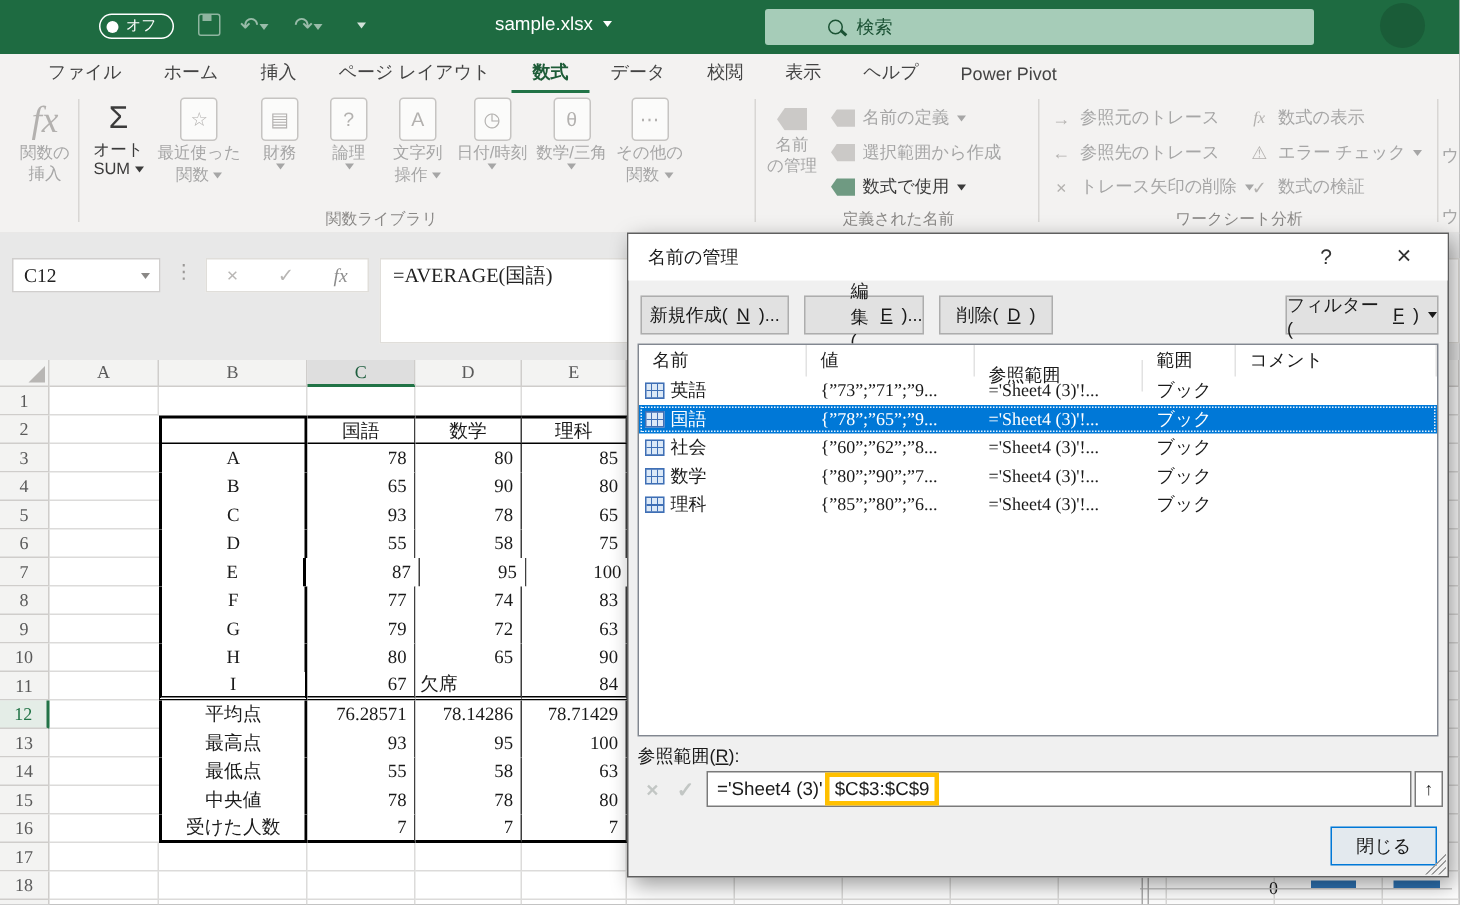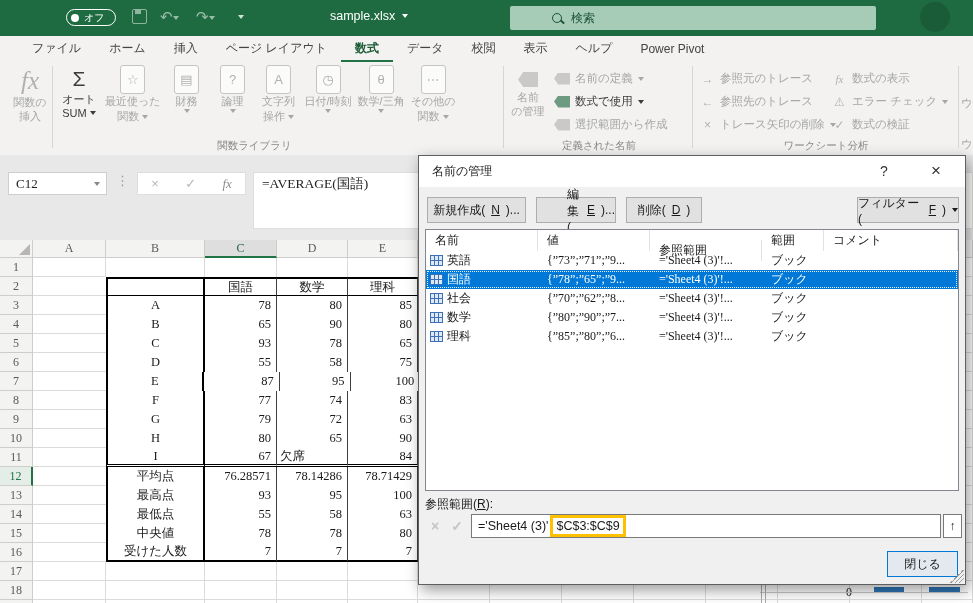--- a/index.html
+++ b/index.html
@@ -245,28 +245,28 @@
         <span class="tagic" style="width:20px;height:15px;margin:6px 0 4px;"></span>
         <span class="lbl">名前</span>
         <span class="lbl">の管理</span>
       </div>
       <div id="dn-rows" style="position:absolute;left:48px;top:5px;">
           <div class="srow">
             <span class="tagic"></span>
             <span>名前の定義</span>
             <span class="car"></span>
           </div>
+          <div class="srow">
+            <span class="tagic"></span>
+            <span>選択範囲から作成</span>
+          </div>
           <div class="srow on">
             <span class="tagic on"></span>
             <span>数式で使用</span>
             <span class="car"></span>
-          </div>
-          <div class="srow">
-            <span class="tagic"></span>
-            <span>選択範囲から作成</span>
           </div>
         </div>
       <div class="grouplabel">定義された名前</div>
     </div>
     <div class="gsep" style="left:692px;"></div>
 
     <div class="abs" style="left:696px;top:0;width:260px;height:92px;">
       <div id="aud1" style="position:absolute;left:4px;top:5px;">
           <div class="srow">
             <span class="sic">→</span>
@@ -694,21 +694,21 @@
             <div class="lser" style="width: 112px; box-sizing: border-box; padding-left: 9px; overflow: hidden; white-space: nowrap;">{”78”;”65”;”9...</div>
             <div class="lser" style="width: 112px; box-sizing: border-box; padding-left: 9px; overflow: hidden; white-space: nowrap;">='Sheet4 (3)'!...</div>
             <div style="width: 62px; box-sizing: border-box; padding-left: 9px; overflow: hidden; white-space: nowrap;">ブック</div>
             <div style="width: 134px; box-sizing: border-box; padding-left: 9px; overflow: hidden; white-space: nowrap;"></div>
           </div>
           <div class="lrow">
             <div class="c0" style="width: 112px; box-sizing: border-box; overflow: hidden; white-space: nowrap;">
               <span class="gicon"></span>
               <span>社会</span>
             </div>
-            <div class="lser" style="width: 112px; box-sizing: border-box; padding-left: 9px; overflow: hidden; white-space: nowrap;">{”70”;”62”;”8...</div>
+            <div class="lser" style="width: 112px; box-sizing: border-box; padding-left: 9px; overflow: hidden; white-space: nowrap;">{”60”;”62”;”8...</div>
             <div class="lser" style="width: 112px; box-sizing: border-box; padding-left: 9px; overflow: hidden; white-space: nowrap;">='Sheet4 (3)'!...</div>
             <div style="width: 62px; box-sizing: border-box; padding-left: 9px; overflow: hidden; white-space: nowrap;">ブック</div>
             <div style="width: 134px; box-sizing: border-box; padding-left: 9px; overflow: hidden; white-space: nowrap;"></div>
           </div>
           <div class="lrow">
             <div class="c0" style="width: 112px; box-sizing: border-box; overflow: hidden; white-space: nowrap;">
               <span class="gicon"></span>
               <span>数学</span>
             </div>
             <div class="lser" style="width: 112px; box-sizing: border-box; padding-left: 9px; overflow: hidden; white-space: nowrap;">{”80”;”90”;”7...</div>

